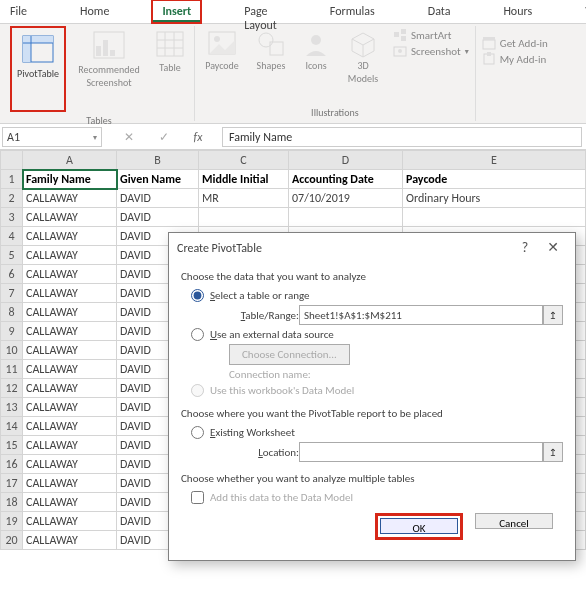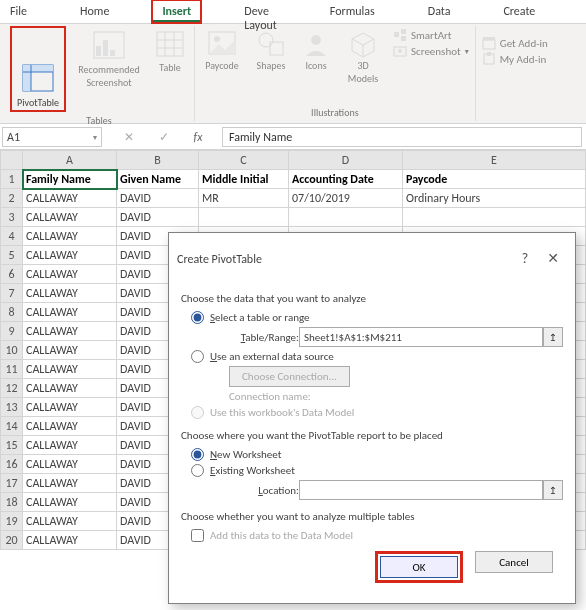--- a/index.html
+++ b/index.html
@@ -16,21 +16,21 @@
   .rgroup { display:flex; flex-direction:column; align-items:center; padding:0 6px; border-right:1px solid #ddd; }
   .rgroup .row { display:flex; gap:8px; flex:1; align-items:flex-start; }
   .rgroup .glabel { font-size:10px; color:#777; padding:2px 0; }
   .rbtn { display:flex; flex-direction:column; align-items:center; justify-content:flex-start; padding-top:4px; width:54px; color:#888; }
   .rbtn svg { display:block; }
   .rbtn .bl { font-size:10px; text-align:center; line-height:11px; margin-top:2px; color:#888; }
   .rbtn.enabled .bl { color:#444; }
   .rbtn.enabled svg { opacity:1; }
   .rbtn svg { opacity:0.45; }
 
-  .pivot-highlight { border:2px solid #d62718; padding:2px; height:86px; display:flex;align-items:flex-end; }
+  .pivot-highlight { border:2px solid #d62718; padding:2px; height:86px; display:flex; }
 
   .mini-col { display:flex; flex-direction:column; gap:2px; padding-top:2px; font-size:11px; color:#888; }
   .mini-row { display:flex; gap:4px; align-items:center; }
   .mini-row svg { flex:0 0 auto; opacity:0.5 }
 
   
   .fbar { display:flex; align-items:center; border-bottom:1px solid #d4d4d4; height:26px;gap:15px; }
   .namebox { width:100px; border:1px solid #ccc; margin:2px 2px; height:20px; display:flex; align-items:center; padding:0 4px; font-size:12px; justify-content:space-between; }
   .fx-ico { width:18px; text-align:center; font-style:italic; color:#666; }
   .chk, .xx { width:20px; text-align:center; color:#aaa; }
@@ -41,53 +41,53 @@
   table.grid { border-collapse:collapse; width:100%; table-layout:fixed; }
   table.grid th, table.grid td { border:1px solid #d4d4d4; font-size:12px; height:19px; padding:0 3px; text-align:left; overflow:hidden; white-space:nowrap; }
   table.grid th.colh { background:#e6e6e6; text-align:center; font-weight:normal; color:#555 }
   table.grid th.rowh { background:#e6e6e6; text-align:center; font-weight:normal; color:#555; width:22px; }
   table.grid th.corner { background:#e6e6e6; width:22px; }
   table.grid tr.hdr td { font-weight:bold; color:#000; }
   .sel-cell { outline:2px solid #217346; outline-offset:-1px; }
 
   
   .dialog { position:absolute; left:168px; top:232px; width:408px; background:#fff; border:1px solid #808080; box-shadow:4px 4px 12px rgba(0,0,0,0.25); font-size:11px; color:#444 }
-  .dlg-title { display:flex; align-items:center; padding:17px 8px; font-size:12px; }
+  .dlg-title { display:flex; align-items:center; padding:6px 8px; font-size:12px; }
   .dlg-title .t { flex:1; }
   .dlg-title .q, .dlg-title .x { width:28px; text-align:center; font-size:14px; color:#555 }
   .dlg-body { padding:8px 12px 10px 12px; }
   .section { margin-bottom:10px; }
   .section-h { margin-bottom:6px; }
   .opt { display:flex; align-items:center; gap:6px; margin:3px 0 3px 10px; }
   .opt input[type=radio] { accent-color:#2b579a; }
   .fld { display:flex; align-items:center; margin:3px 0 3px 28px; }
   .fld label { width:90px; text-align:right; }
   .fld .tbox { flex:1; border:1px solid #aaa; height:20px; padding:0 4px; font-size:11px; background:#fff; display:flex; align-items:center; }
   .fld .picker { width:20px; height:20px; border:1px solid #aaa; background:#eee; display:flex; align-items:center; justify-content:center; color:#333; font-size:10px; }
   .dbtn { border:1px solid #aaa; background:#eee; padding:3px 12px; font-size:11px; }
   .dbtn[disabled] { color:#aaa; }
   .chk-row { display:flex; align-items:center; gap:6px; margin:3px 0 3px 10px; color:#aaa }
   .dlg-btns { display:flex; justify-content:flex-end; gap:12px; padding:6px 10px 10px 0 }
   .dlg-btns .ok { border:1px solid #2b579a; background:#eef; }
   .ok-hl { border:3px solid #d62718; padding:2px; }
-  .dlg-btns .dbtn { width:78px; height:22px; }
+  .dlg-btns .dbtn { width:78px; height:16px; }
 
   .underline-key { text-decoration:underline; }
 </style>
 </head>
 <body>
 
 <div class="tabs" data-name="ribbon-tabs">
   <div class="tab" data-name="tab-file">File</div>
   <div class="tab" data-name="tab-home">Home</div>
   <div class="tab active" data-name="tab-insert">Insert</div>
-  <div class="tab" data-name="tab-page-layout">Deve Layout</div>
+  <div class="tab" data-name="tab-page-layout">Page Layout</div>
   <div class="tab" data-name="tab-formulas">Formulas</div>
   <div class="tab" data-name="tab-data">Data</div>
-  <div class="tab" data-name="tab-review">Create</div>
+  <div class="tab" data-name="tab-review">Hours</div>
   <div class="tab" data-name="tab-view">View</div>
   <div class="tab" data-name="tab-developer">Deve</div>
 </div>
 
 <div class="ribbon" data-name="ribbon">
   <div class="rgroup" data-name="ribbon-group-tables">
     <div class="row">
       <div class="pivot-highlight" data-name="highlight-pivottable">
         <div class="rbtn enabled" data-name="pivottable-button" style="width:48px">
           <svg data-name="pivottable-icon" width="34" height="32">
@@ -426,24 +426,20 @@
         <span data-name="connection-name-label">Connection name:</span>
       </div>
       <div class="opt" style="color:#aaa" data-name="option-data-model">
         <input type="radio" disabled="" data-name="radio-data-model" style="">
         <span data-name="option-data-model-label">Use this workbook's Data Model</span>
       </div>
     </div>
 
     <div class="section">
       <div class="section-h" data-name="section-placement-label">Choose where you want the PivotTable report to be placed</div>
-      <div class="opt" data-name="option-new-worksheet">
-        <input type="radio" checked="" data-name="radio-new-worksheet" style="">
-        <span data-name="option-new-worksheet-label"><span class="underline-key">N</span>ew Worksheet</span>
-      </div>
       <div class="opt" data-name="option-existing-worksheet">
         <input type="radio" data-name="radio-existing-worksheet" style="">
         <span data-name="option-existing-worksheet-label"><span class="underline-key">E</span>xisting Worksheet</span>
       </div>
       <div class="fld">
         <label data-name="location-label"><span class="underline-key">L</span>ocation:</label>
         <div class="tbox" data-name="location-input"></div>
         <div class="picker" data-name="location-picker-icon">↥</div>
       </div>
     </div>

